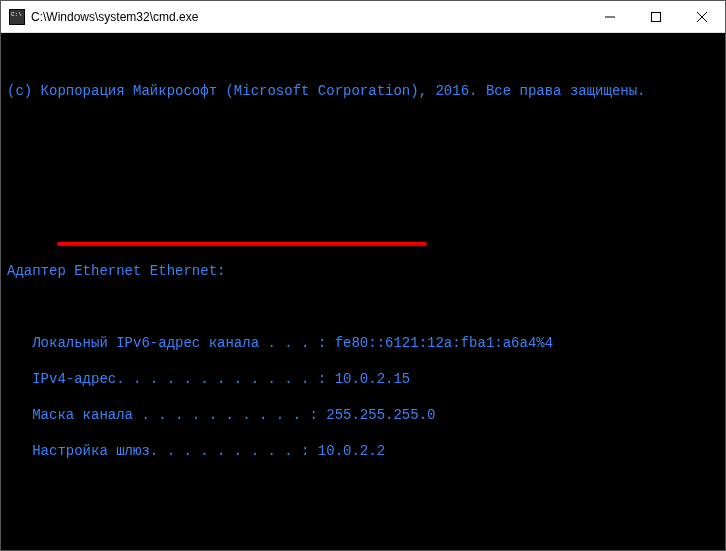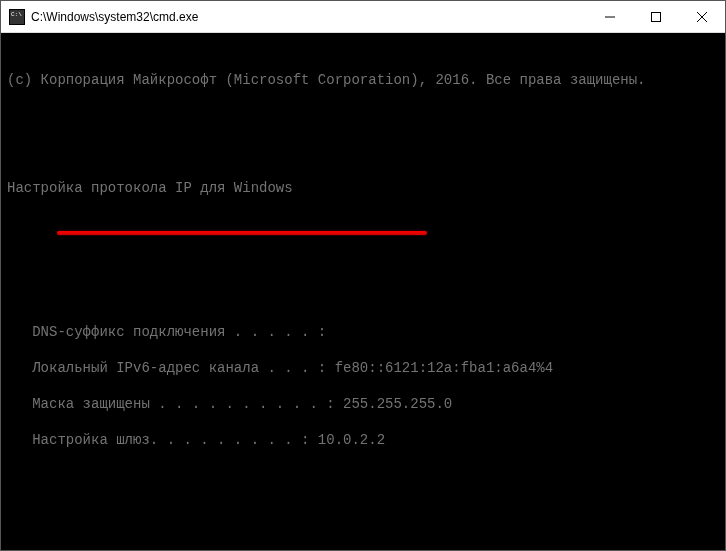--- a/index.html
+++ b/index.html
@@ -15,20 +15,21 @@
       height: 551px;
       overflow: hidden;
     }
     .window {
       width: 726px;
       height: 551px;
       border: 1px solid #555;
       background: #000;
       display: flex;
       flex-direction: column;
+      gap: 11px;
     }
     .titlebar {
       background: #fff;
       height: 32px;
       display: flex;
       align-items: center;
       border-bottom: 1px solid #ddd;
     }
     .titlebar-icon {
       width: 16px;
@@ -67,21 +68,21 @@
       color: #000;
       cursor: pointer;
     }
     .titlebar-btn svg {
       width: 10px;
       height: 10px;
     }
     .terminal {
       flex: 1;
       background: #000;
-      color: #737373;
+      color: #3b82f6;
       font-family: "Consolas", "Courier New", monospace;
       font-size: 14px;
       line-height: 18px;
       padding: 20px 6px;
       white-space: pre;
       overflow: hidden;
       position: relative;
     }
     .line {
       white-space: pre;
@@ -117,27 +118,27 @@
             <line x1="0" y1="0" x2="10" y2="10" stroke="#000" stroke-width="1"></line>
             <line x1="10" y1="0" x2="0" y2="10" stroke="#000" stroke-width="1"></line>
           </svg>
       </div>
     </div>
   </div>
   <div class="terminal">
 <div class="line">(c) Корпорация Майкрософт (Microsoft Corporation), 2016. Все права защищены.</div>
 <div class="line"> </div>
 <div class="line"> </div>
-<div class="line">Настройка протокола IP для Windows</div>
 <div class="line"> </div>
 <div class="line"> </div>
+<div class="line">Адаптер Ethernet Ethernet:</div>
 <div class="line"> </div>
-<div class="line">   DNS-суффикс подключения . . . . . :</div>
 <div class="line">   Локальный IPv6-адрес канала . . . : fe80::6121:12a:fba1:a6a4%4</div>
-<div class="line">   Маска защищены . . . . . . . . . . : 255.255.255.0</div>
+<div class="line">   IPv4-адрес. . . . . . . . . . . . : 10.0.2.15</div>
+<div class="line">   Маска канала . . . . . . . . . . : 255.255.255.0</div>
 <div class="line">   Настройка шлюз. . . . . . . . . : 10.0.2.2</div>
 
 
 
 
 
 
 
 
 

